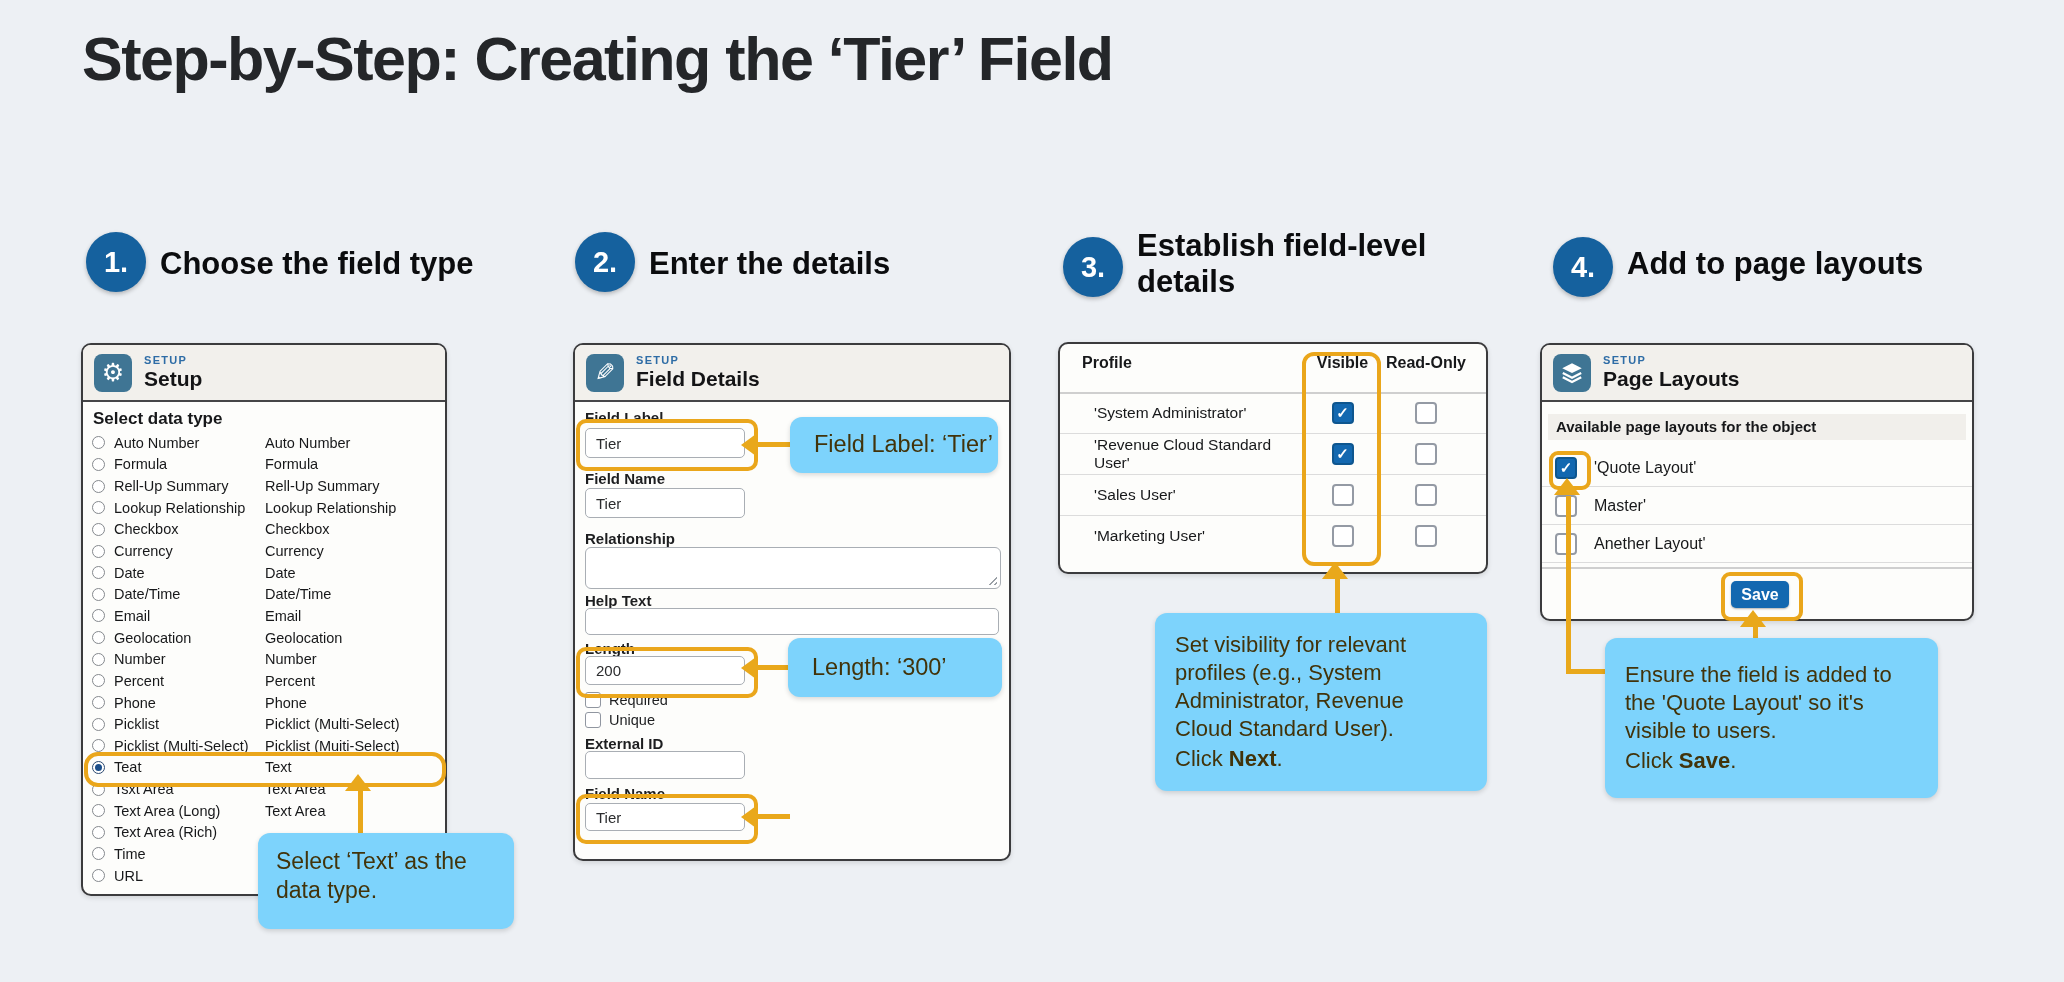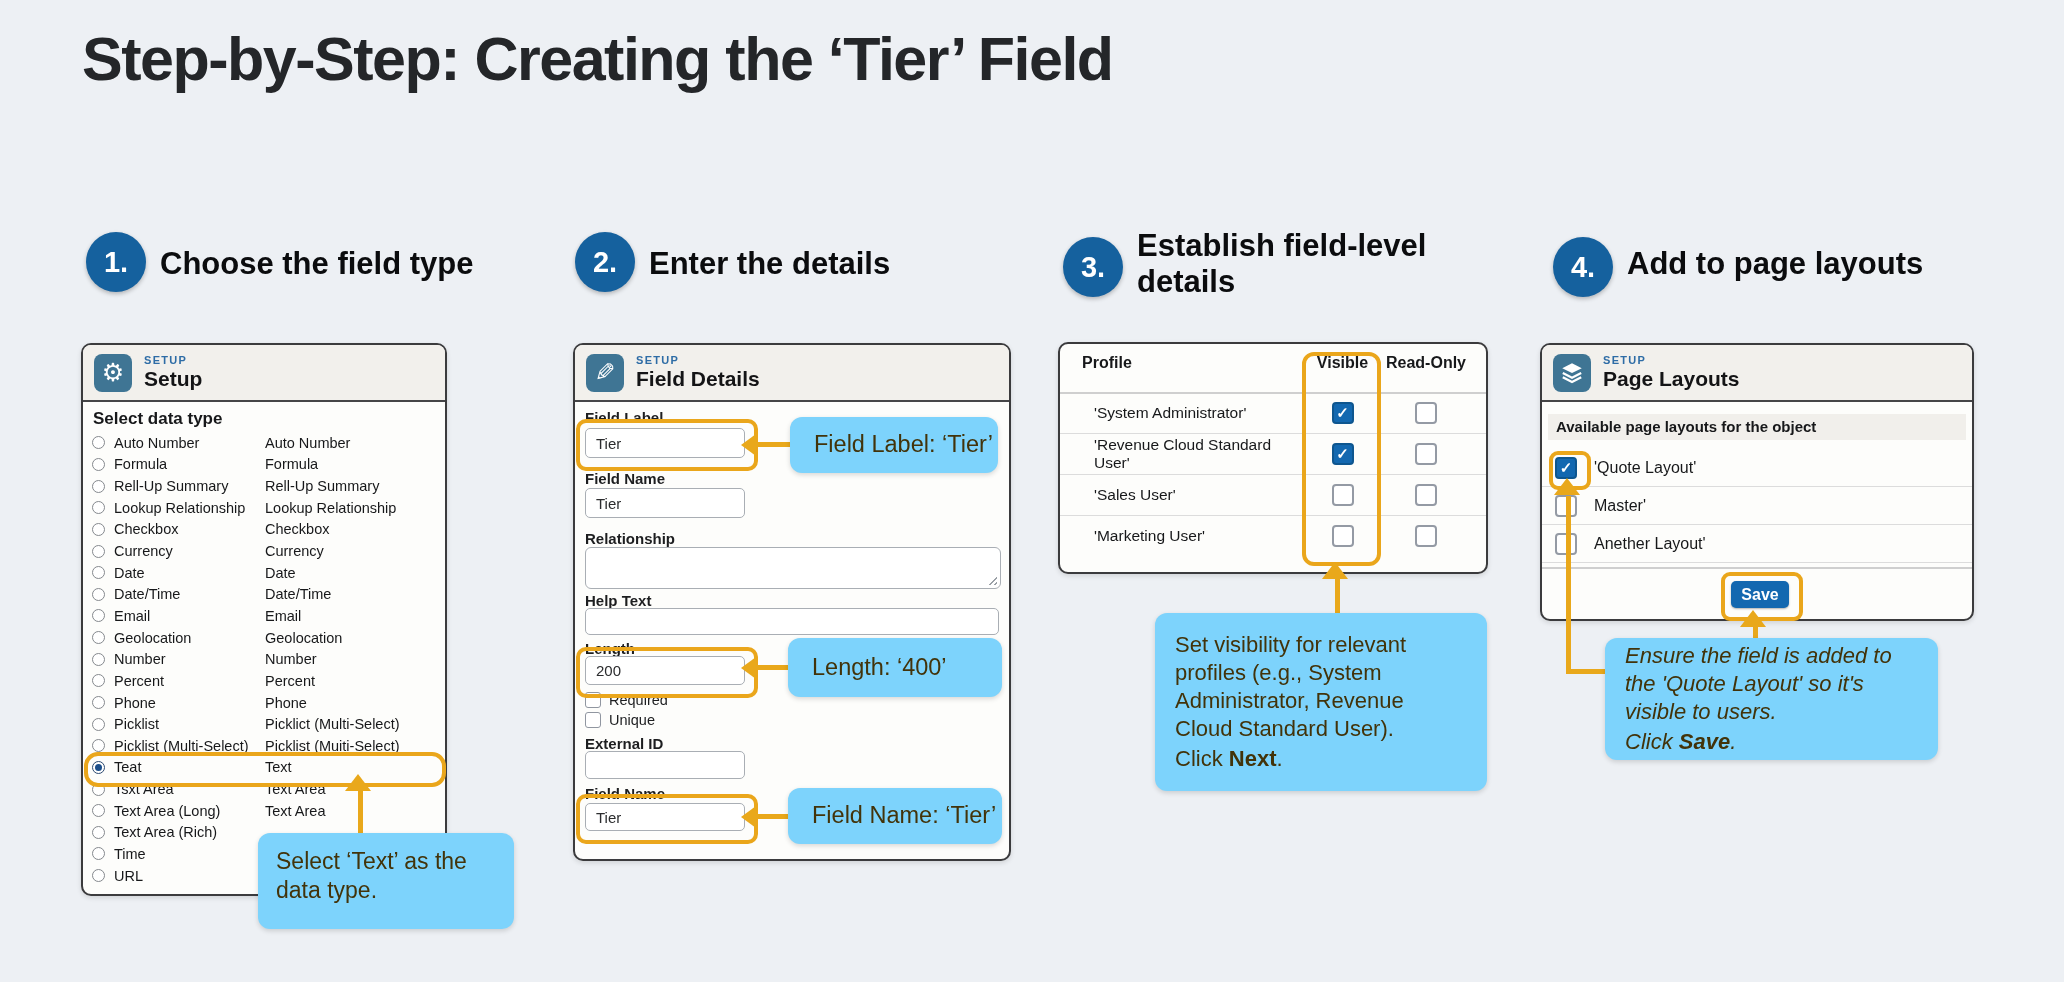--- a/index.html
+++ b/index.html
@@ -283,25 +283,24 @@
   <div class="abs ring" style="left:576px;top:419px;width:174px;height:44px;border-radius:10px;"></div>
   <div class="abs ring" style="left:576px;top:647px;width:174px;height:43px;border-radius:10px;"></div>
   <div class="abs ring" style="left:576px;top:794px;width:174px;height:42px;border-radius:10px;"></div>
 
   <div class="abs tri-left" style="left:741px;top:434px;"></div>
   <div class="abs stem-h" style="left:754px;top:442px;width:36px;"></div>
   <div class="abs callout callout-side" style="left:790px;top:417px;width:208px;height:56px;">Field Label: ‘Tier’</div>
 
   <div class="abs tri-left" style="left:741px;top:657px;"></div>
   <div class="abs stem-h" style="left:754px;top:665px;width:36px;"></div>
-  <div class="abs callout callout-side" style="left:788px;top:638px;width:214px;height:59px;">Length: ‘400’</div>
+  <div class="abs callout callout-side" style="left:788px;top:638px;width:214px;height:59px;">Length: ‘300’</div>
 
   <div class="abs tri-left" style="left:741px;top:806px;"></div>
   <div class="abs stem-h" style="left:754px;top:814px;width:36px;"></div>
-  <div class="abs callout callout-side" style="left:788px;top:788px;width:214px;height:56px;">Field Name: ‘Tier’</div>
 
   <div class="abs panel" style="left:1058px;top:342px;width:426px;height:228px;">
     <div class="t-headrow" style="margin-top:10px;">
       <span class="hd-p">Profile</span>
       <span class="hd-v">Visible</span>
       <span class="hd-r">Read-Only</span>
     </div>
     <div class="t-hsep" style="top:48px;"></div>
     <div id="p3-rows">
         <div class="t-row">
@@ -386,18 +385,18 @@
   </div>
 
   <div class="abs ring" style="left:1549px;top:451px;width:34px;height:31px;border-radius:9px;"></div>
   <div class="abs ring" style="left:1721px;top:572px;width:74px;height:41px;border-radius:9px;"></div>
 
   <div class="abs tri-up" style="left:1554px;top:478px;"></div>
   <div class="abs stem-v" style="left:1566px;top:496px;height:178px;"></div>
   <div class="abs stem-h" style="left:1566px;top:669px;width:39px;"></div>
   <div class="abs tri-up" style="left:1740px;top:610px;"></div>
   <div class="abs stem-v" style="left:1753px;top:627px;height:11px;"></div>
-  <div class="abs callout" style="left:1605px;top:638px;width:333px;padding:4px 20px;font-style:italic;">
+  <div class="abs callout" style="left:1605px;top:638px;width:333px;padding:23px 20px;">
     <div class="c-body">Ensure the field is added to the 'Quote Layout' so it's visible to users.</div>
     <div class="c-action"><span>Click </span><b>Save</b><span>.</span></div>
   </div>
 
 </div>
 
 </body></html>

